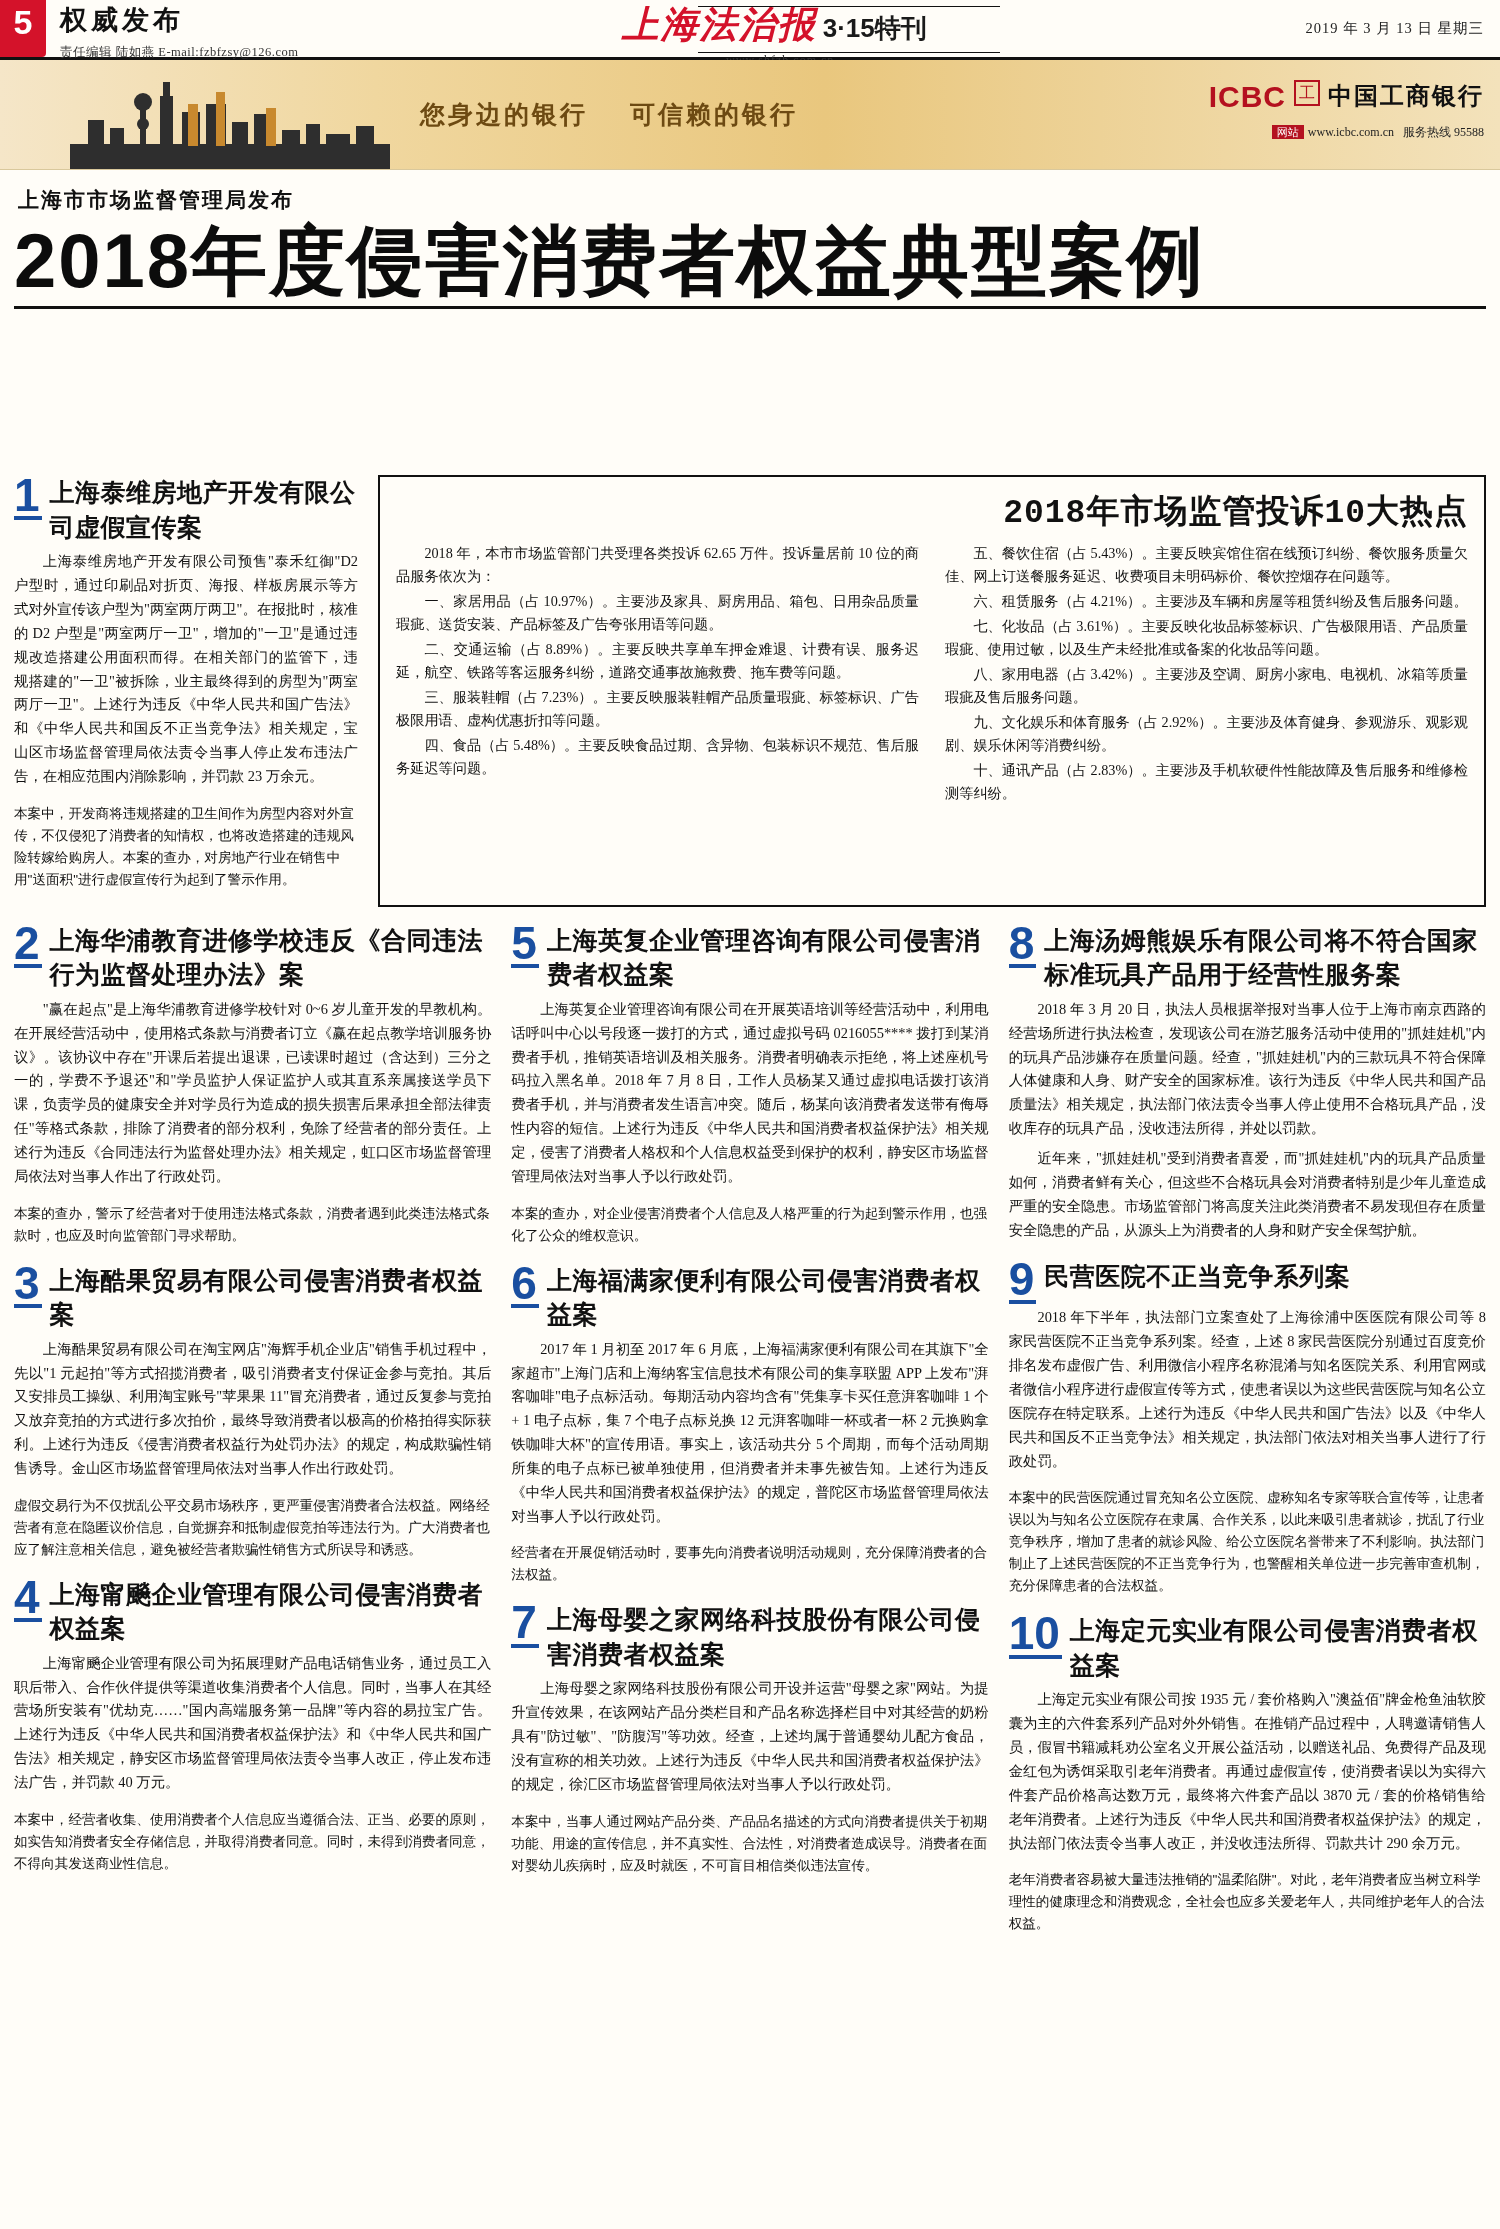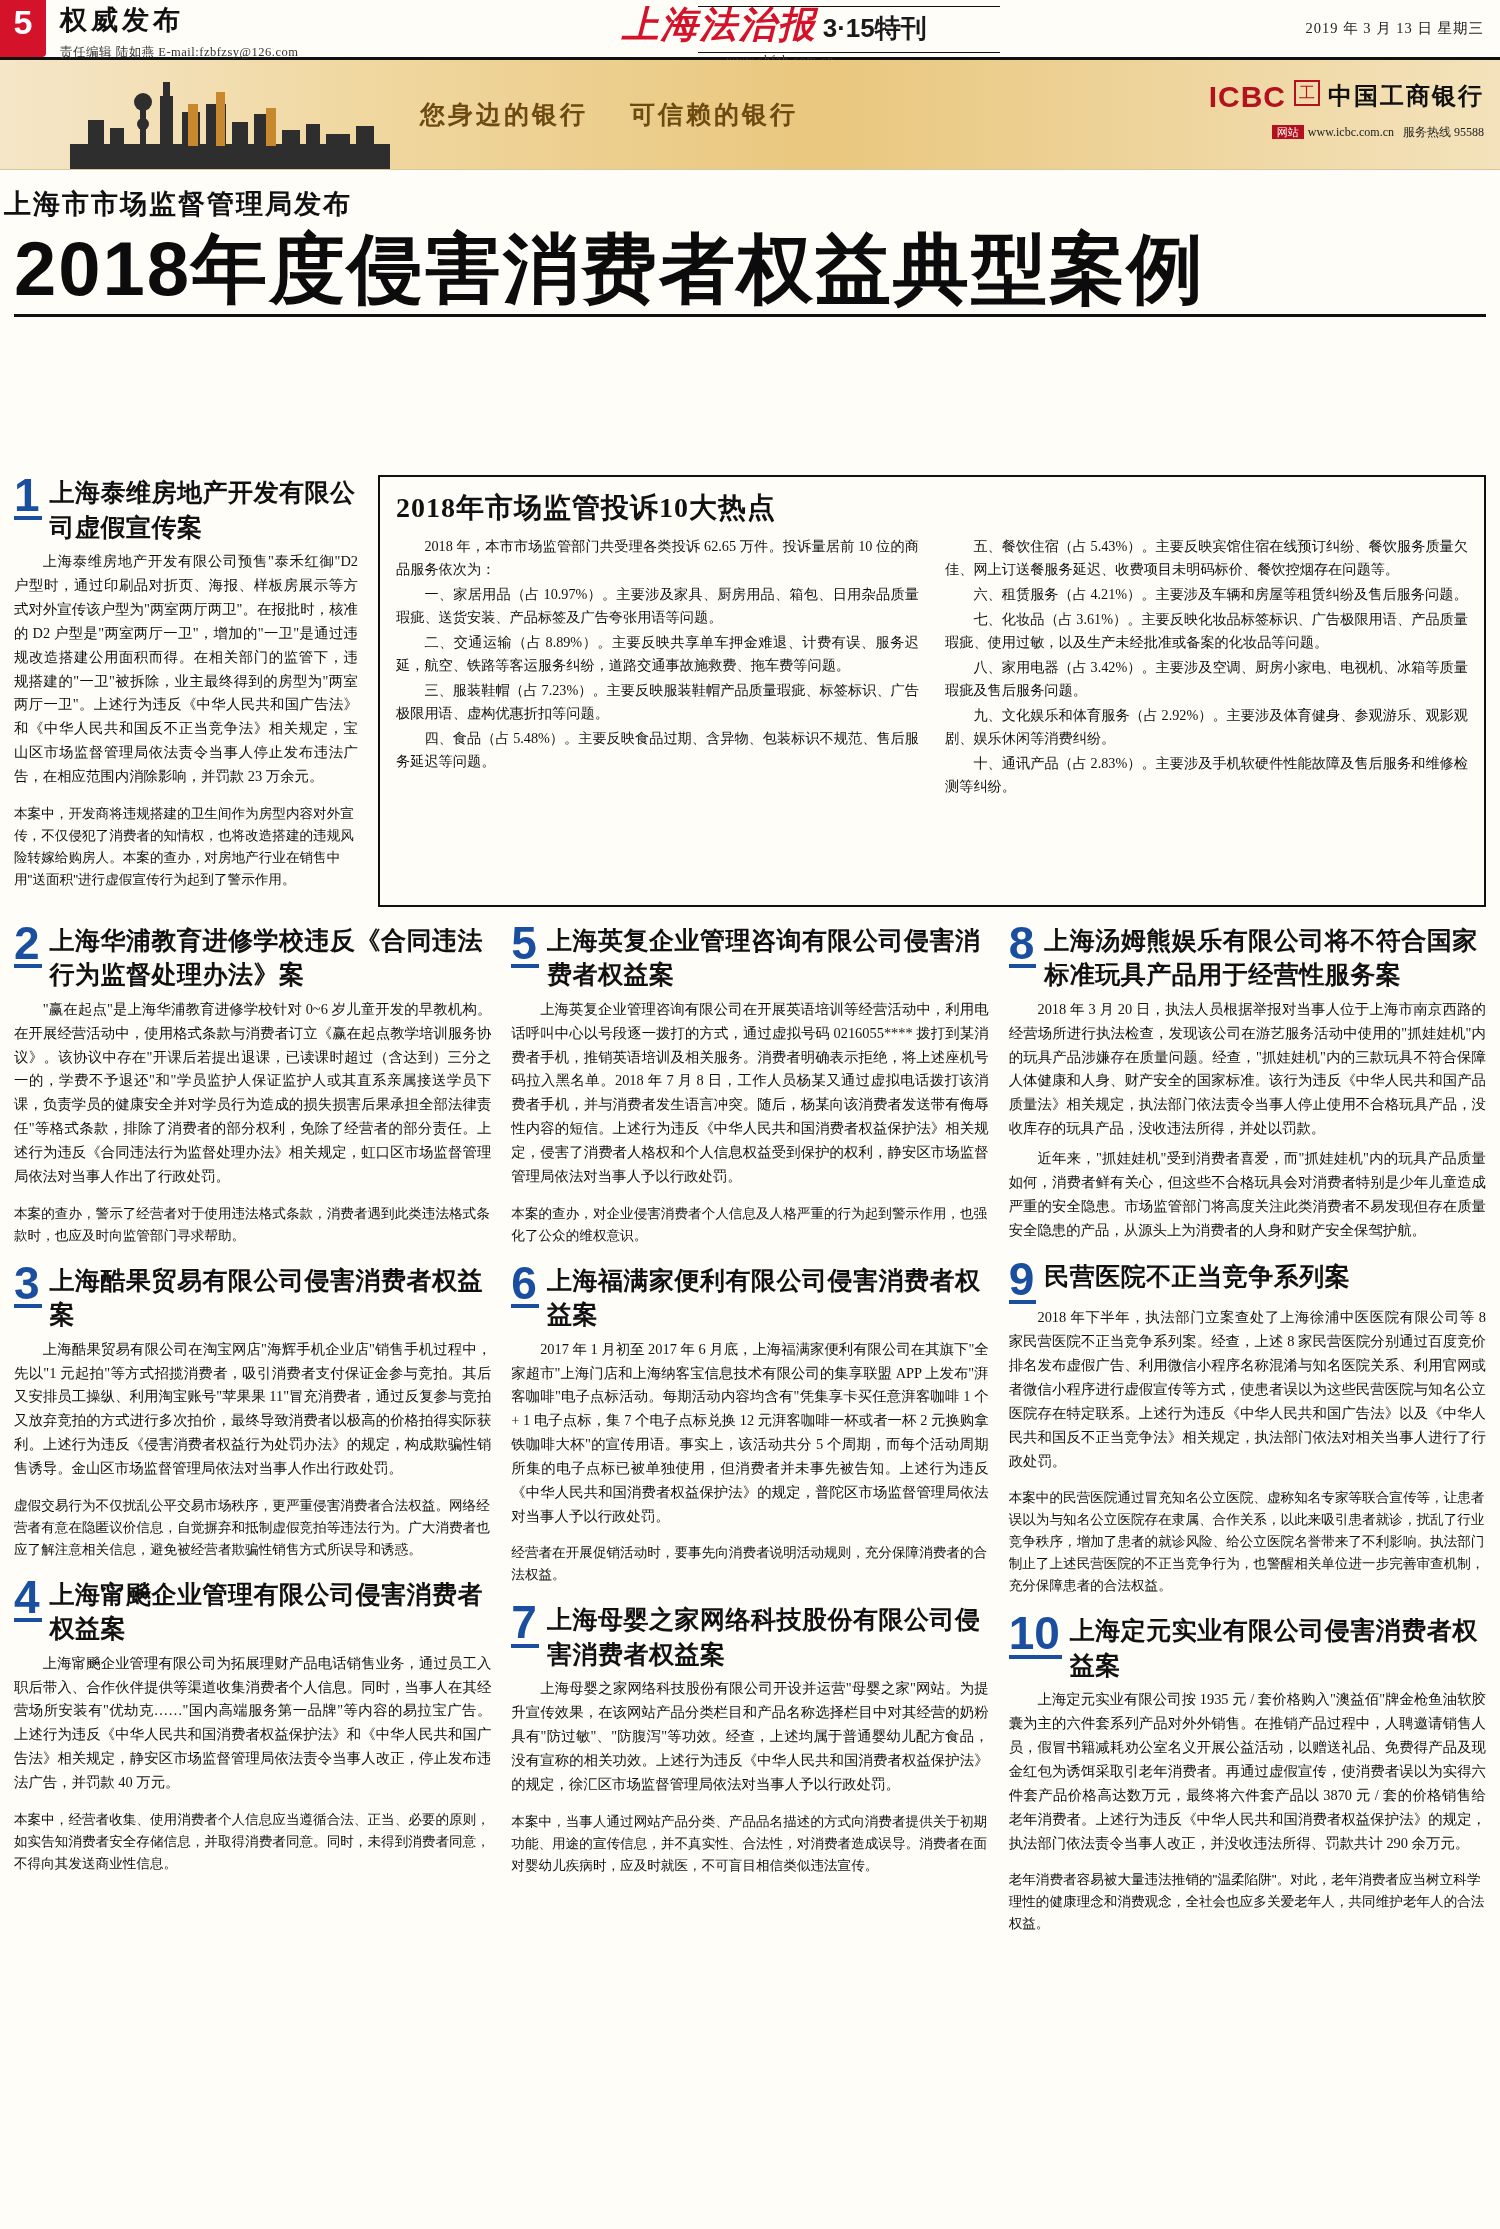--- a/index.html
+++ b/index.html
@@ -91,23 +91,23 @@
   .icbc-cn { font-size:24px; font-weight:bold; color:#111; letter-spacing:2px; }
   .icbc-sub {
     margin-top:10px; font-size:12px; color:#222;
   }
   .icbc-sub .tag {
     background:#b4111f; color:#fff; padding:1px 5px; margin-right:4px; font-size:11px;
   }
 
   
   .issuer {
-    margin:16px 0 0 4px;
-    font-family:"Liberation Sans", sans-serif;
-    font-weight:bold; font-size:27px; letter-spacing:2px; color:#111;
+    margin:16px 0 0 18px;
+    font-family:"Liberation Sans", sans-serif;
+    font-weight:bold; font-size:21px; letter-spacing:2px; color:#111;
   }
   .headline {
     margin:6px 0 4px 14px;
     font-family:"Liberation Sans", sans-serif;
     font-weight:bold;
     font-size:76px;
     letter-spacing:2px;
     color:#0c0c0c;
     line-height:1.08;
     white-space:nowrap;
@@ -121,23 +121,23 @@
   }
   .row1 { display:flex; gap:16px; }
   .col-narrow { width:344px; }
   .feature-box {
     flex:1;
     border:2px solid #111;
     padding:12px 16px 10px 16px;
     margin-left:4px;
   }
   .feature-title {
-    text-align:left;
-    font-family:Liberation Serif, serif;
-    font-weight:bold; font-size:28px; letter-spacing:1px; margin-bottom:8px;
+    text-align:right;
+    font-family:Liberation Mono, monospace;
+    font-weight:bold; font-size:33px; letter-spacing:1px; margin-bottom:8px;
   }
   .feature-cols { column-count:2; column-gap:26px; }
   .feature-cols p {
     margin:0 0 2px 0;
     font-size:14.2px; line-height:1.62; text-align:justify; text-indent:2em;
   }
 
   .grid3 {
     display:flex; gap:20px; margin-top:16px;
   }

